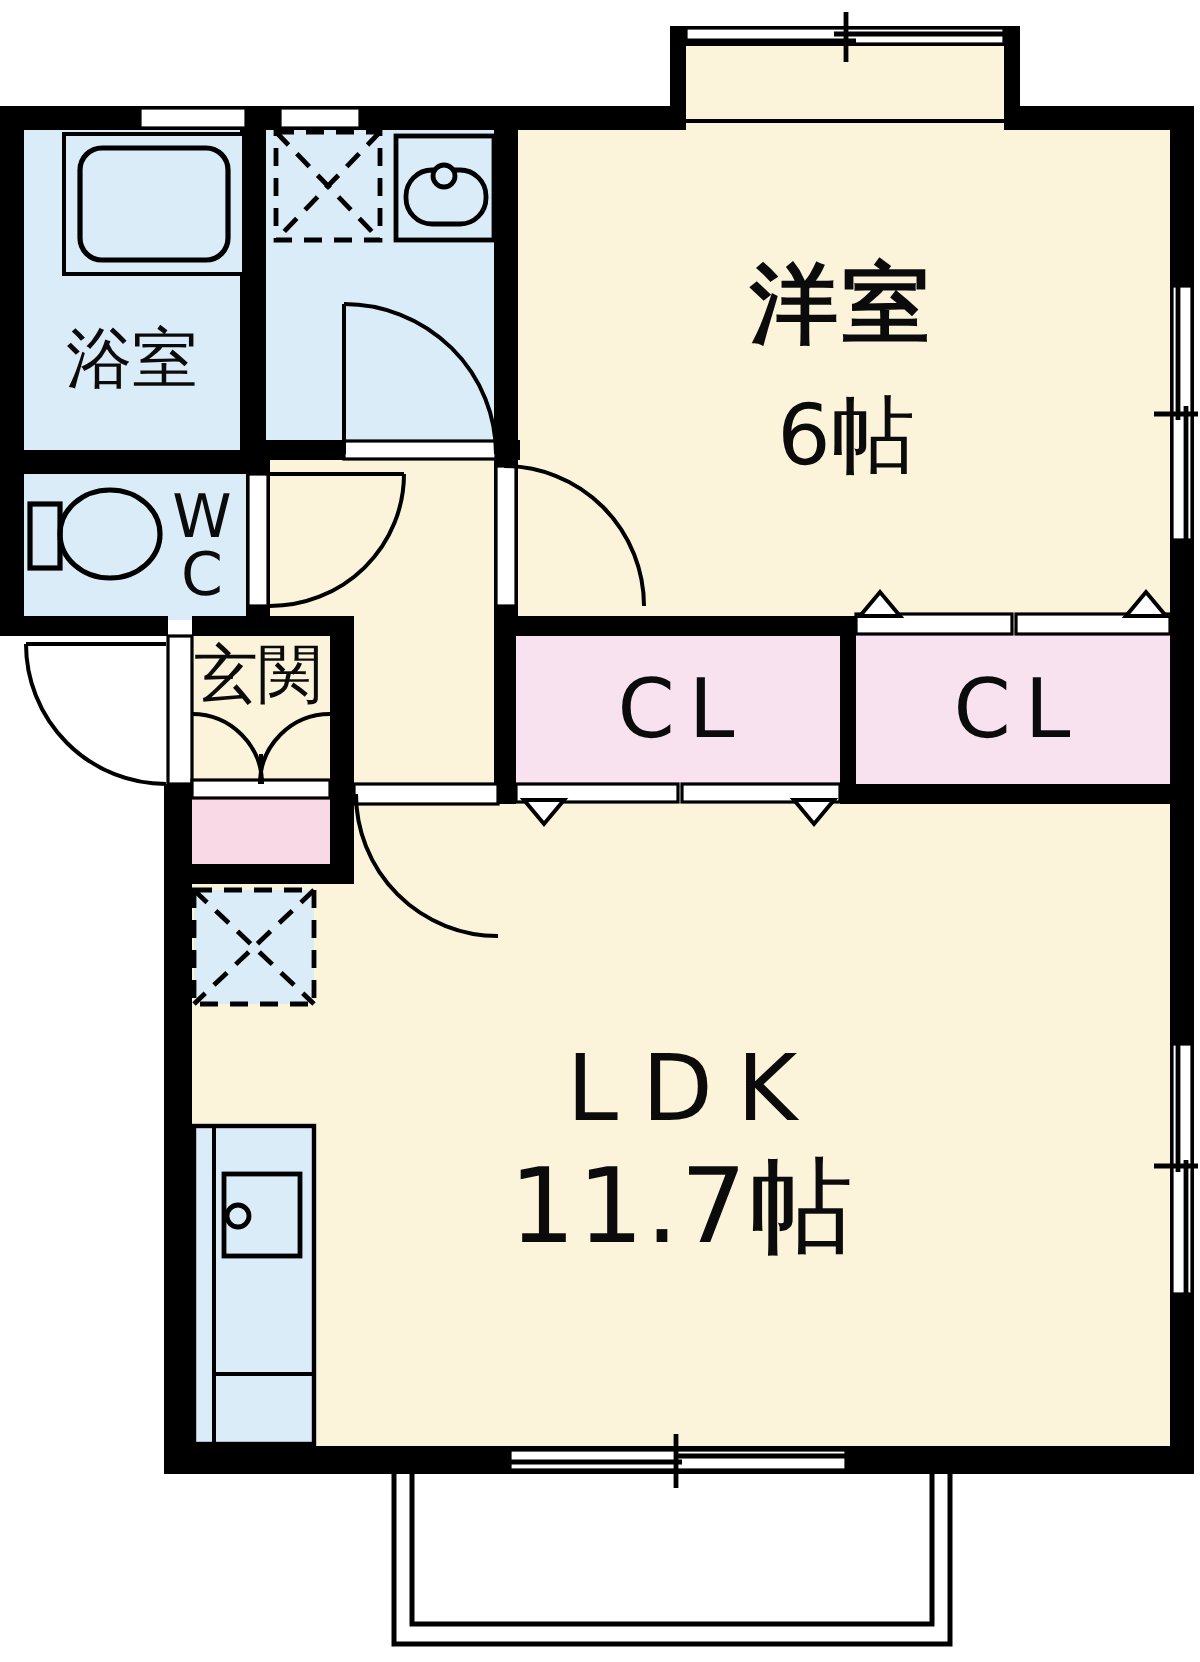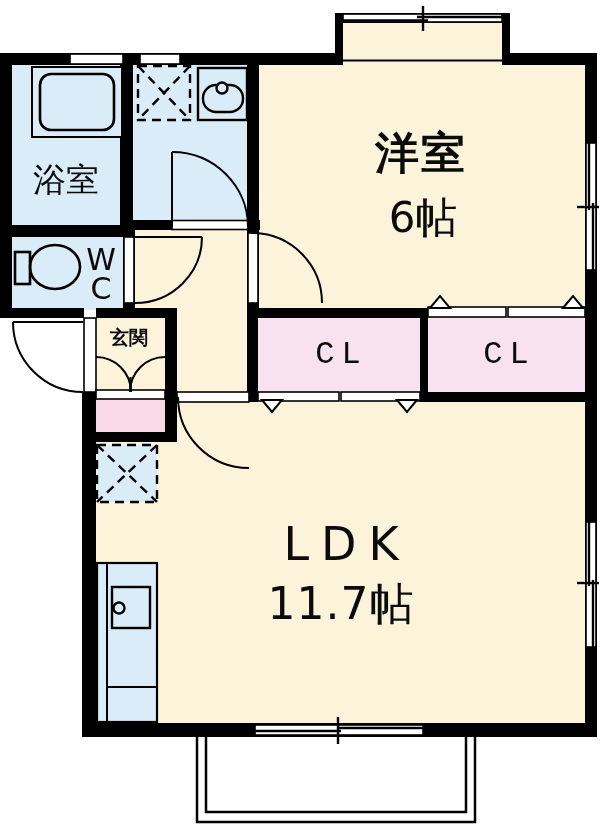--- a/index.html
+++ b/index.html
@@ -7,26 +7,26 @@
     position:relative;width:600px;height:831px;background:#ffffff;overflow:hidden;
     font-family:"DejaVu Sans","Liberation Sans",sans-serif;
   }
   .stage svg{position:absolute;left:0;top:0;}
   .lbl{
     position:absolute;transform:translate(-50%,-50%);
     color:#0b0b0b;font-weight:500;white-space:nowrap;line-height:1.0;z-index:5;
   }
   .lbl-bath,.lbl-wash{font-size:33px;}
   .lbl-wc{font-size:30px;text-align:center;line-height:0.95;}
-  .lbl-genkan{font-size:19px;font-weight:bold;}
+  .lbl-genkan{font-size:32px;}
   .lbl-yoshitsu{font-size:44px;letter-spacing:2px;font-weight:bold;}
   .lbl-yoshitsu-size{font-size:42px;}
-  .lbl-cl{font-size:32px;letter-spacing:7px;padding-left:7px;font-family:Liberation Mono, monospace;}
+  .lbl-cl{font-size:41px;letter-spacing:7px;padding-left:7px;}
   .lbl-ldk{font-size:46px;letter-spacing:12px;padding-left:12px;text-align:center;}
-  .lbl-ldk-size{font-size:44px;letter-spacing:1px;}
+  .lbl-ldk-size{font-size:52px;letter-spacing:1px;}
   .lbl-balcony{font-size:35px;letter-spacing:2px;}
 </style>
 </head>
 <body>
 
 <div class="stage">
 
   <svg width="600" height="831" viewBox="0 0 600 831">
 
     <g>

